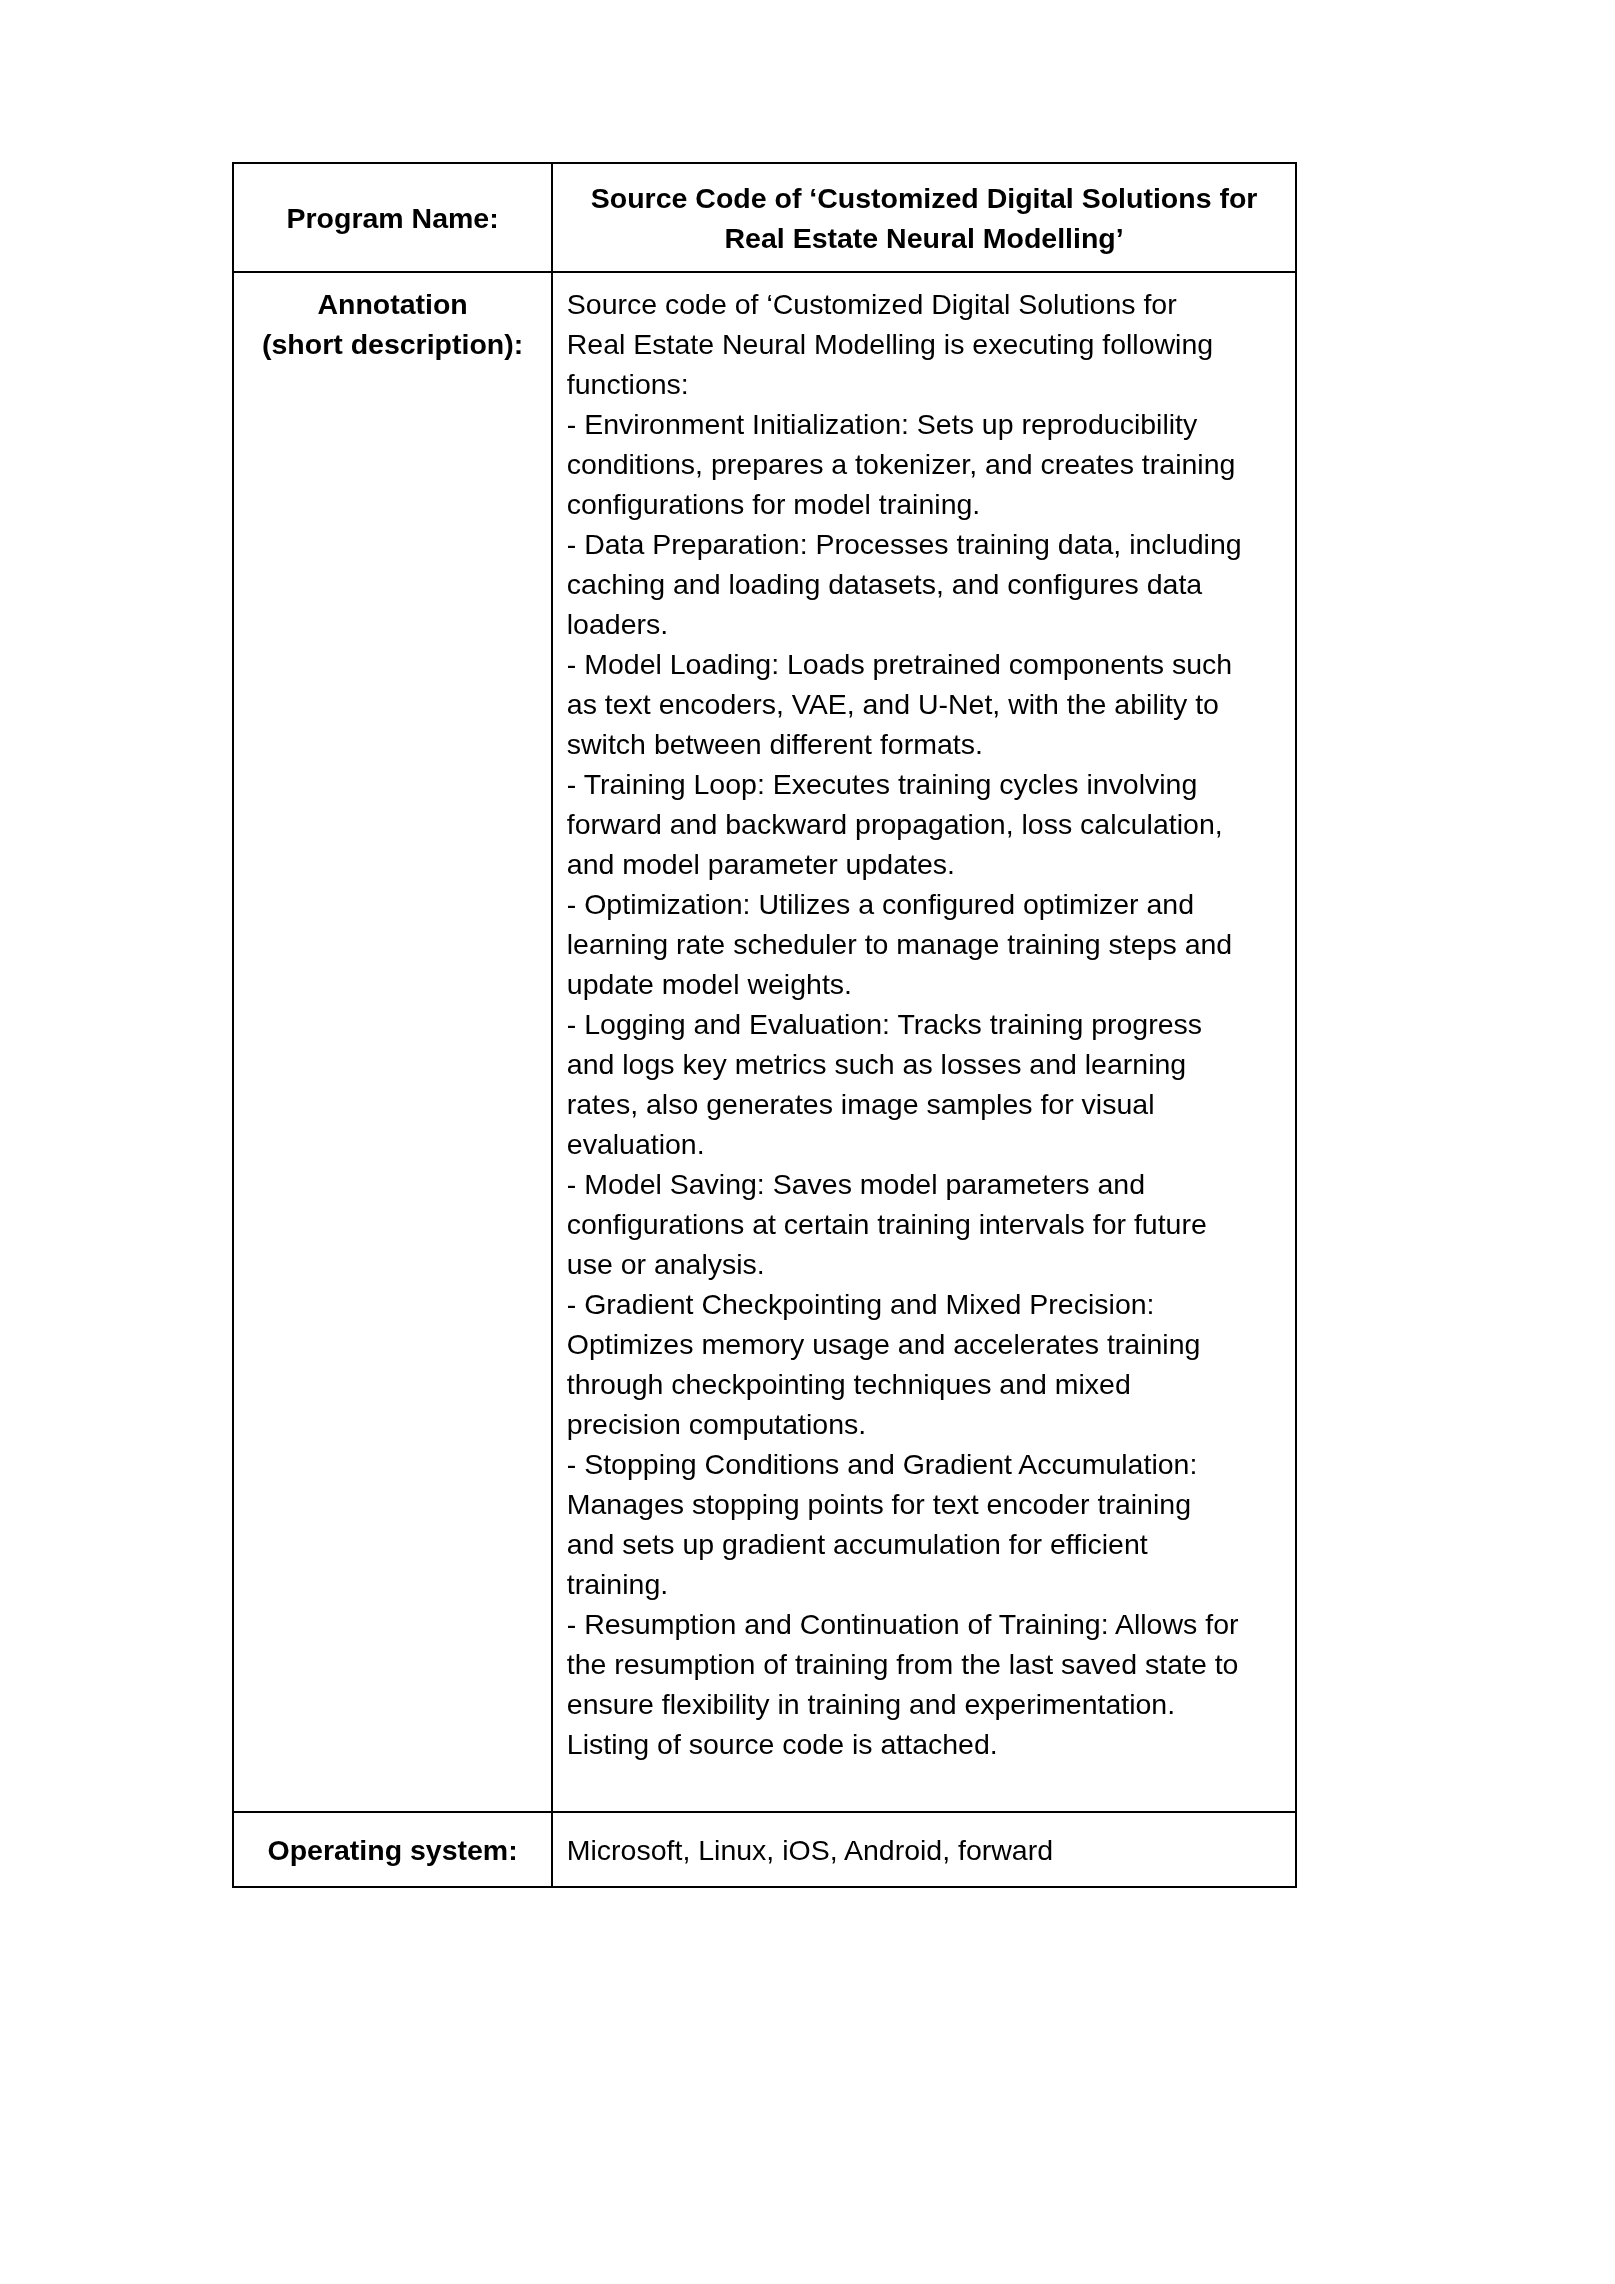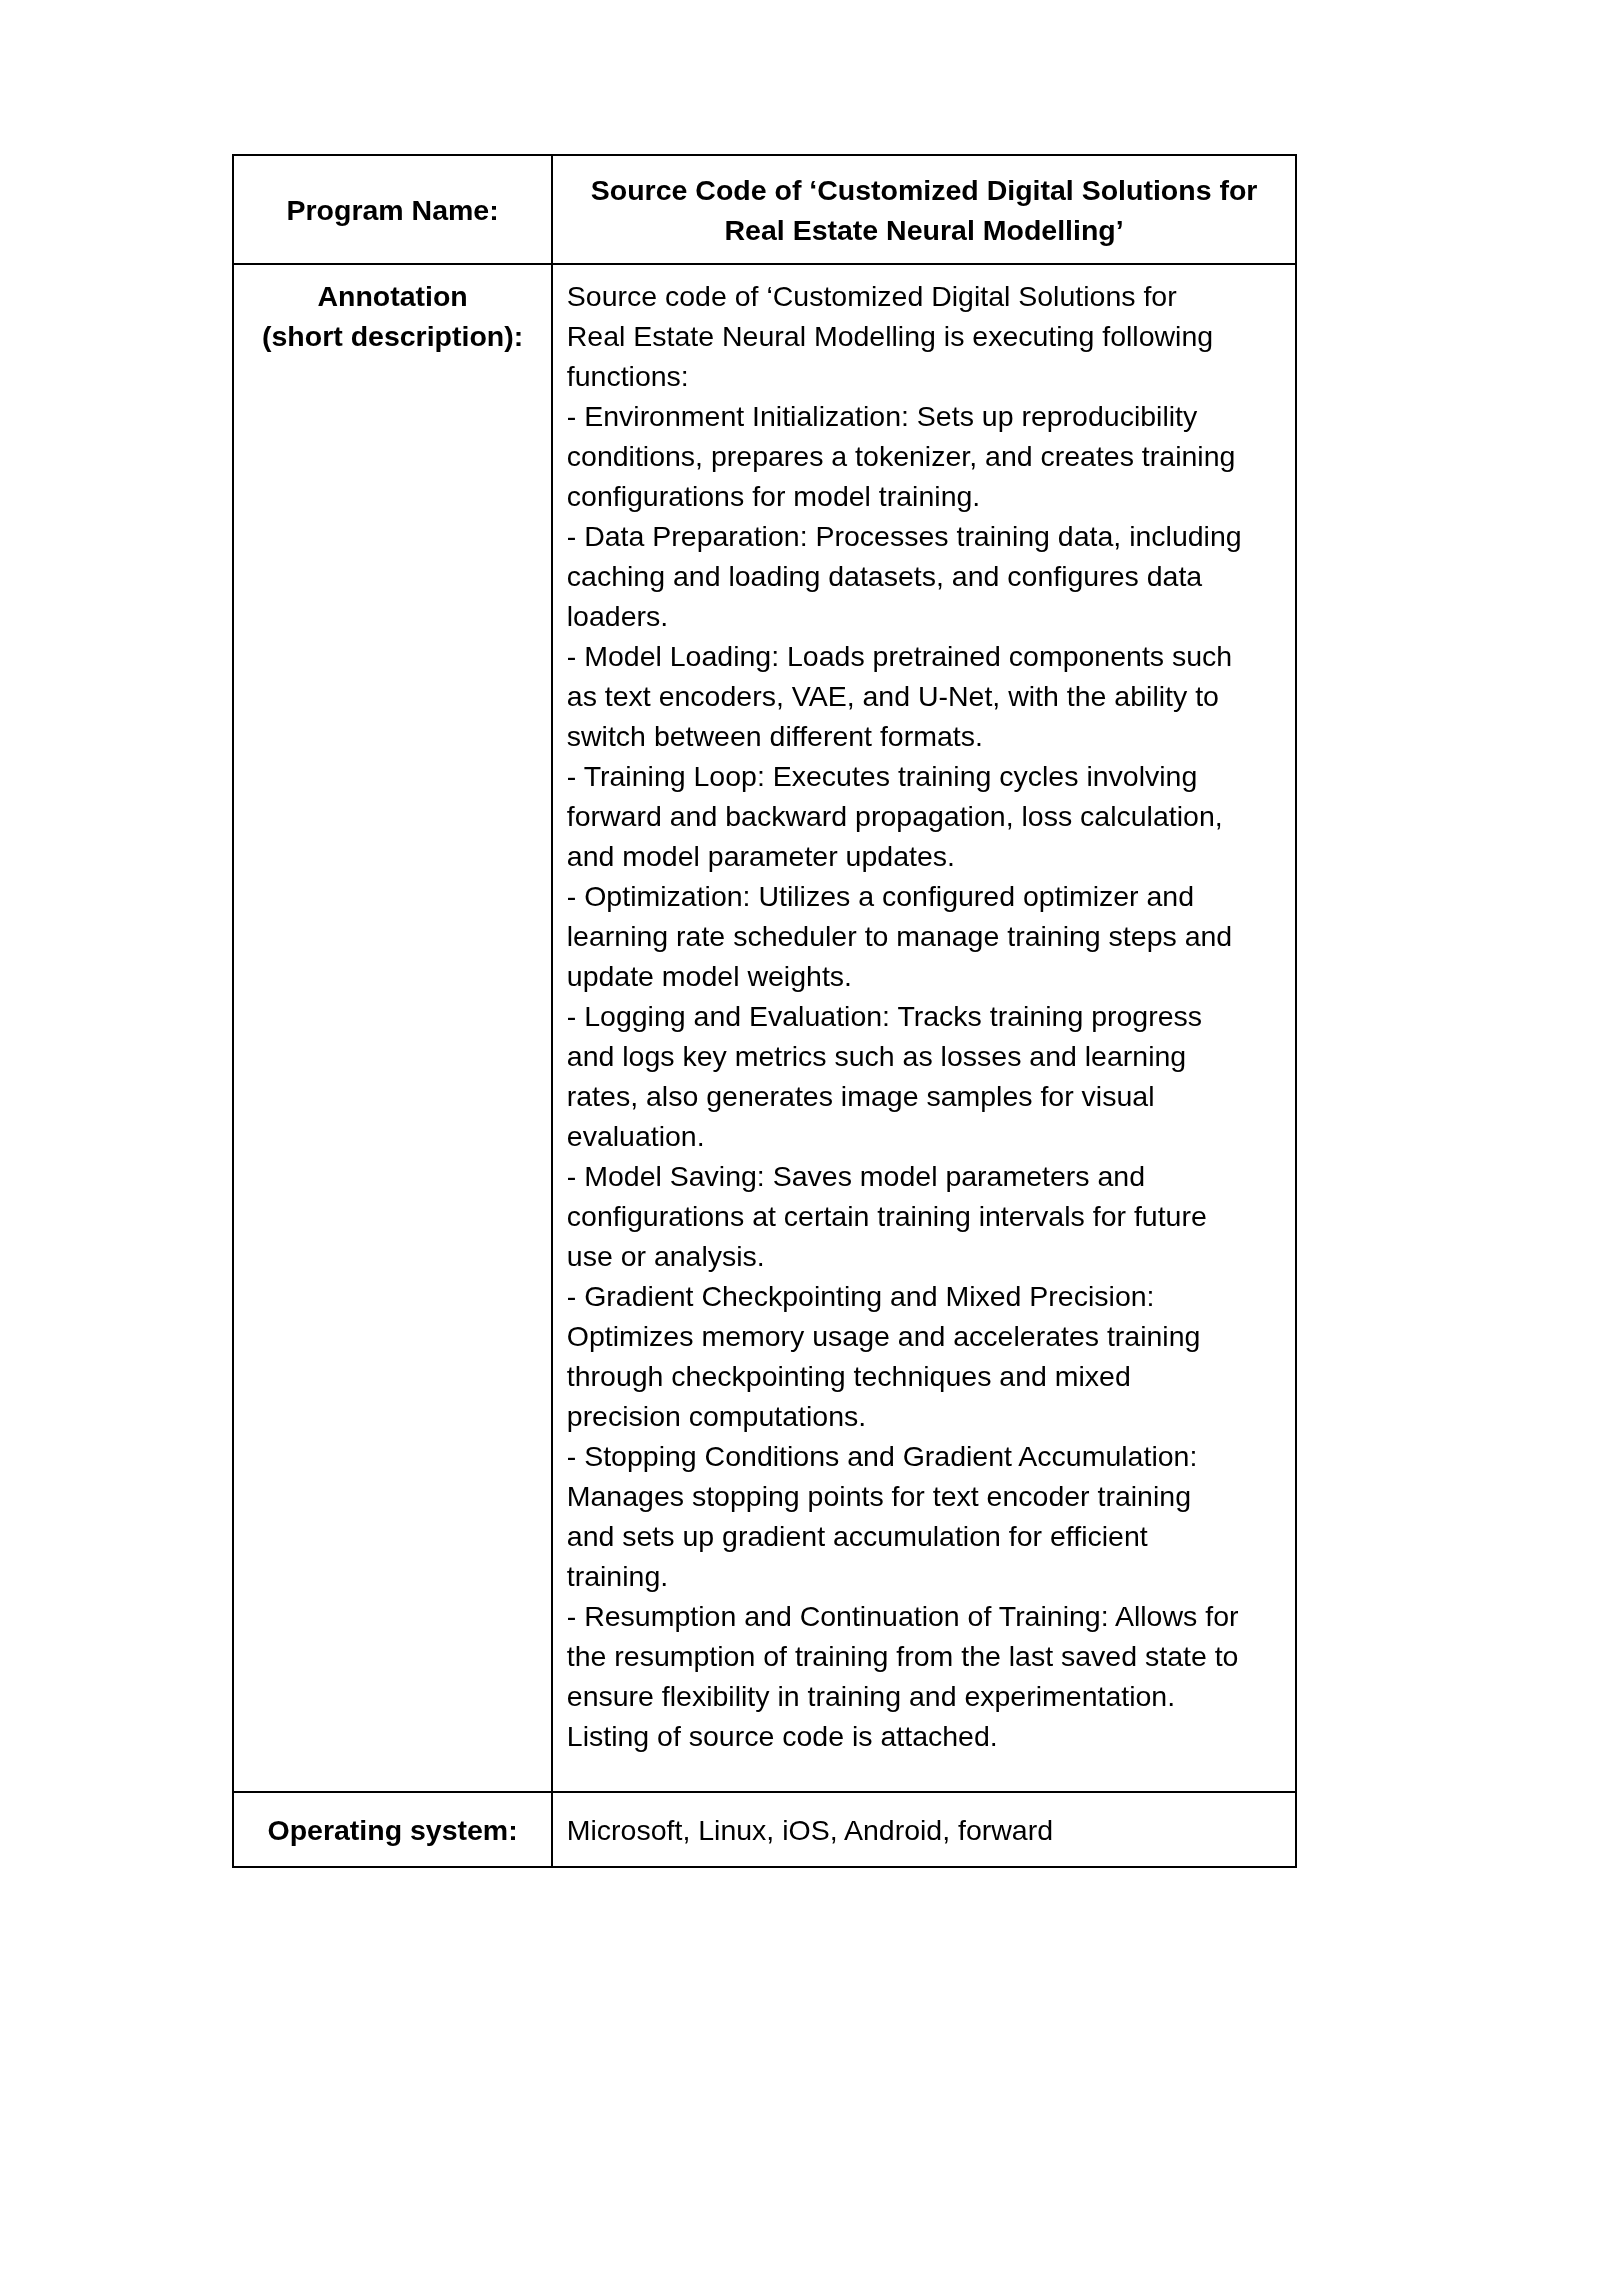--- a/index.html
+++ b/index.html
@@ -1,25 +1,25 @@
 <!DOCTYPE html>
 <html style="font-size:11px"><head>
 <meta charset="utf-8">
 <style>
   html, body { margin: 0; padding: 0; background: #ffffff; }
   body { width: 1616px; height: 2284px; position: relative; overflow: hidden;
          font-family: "Liberation Sans", sans-serif; color: #000; }
-  table.info { position: absolute; left: 232px; top: 154px; width: 1065px;
+  table.info { position: absolute; left: 232px; top: 162px; width: 1065px;
                border-collapse: collapse; table-layout: fixed; }
   table.info td { border: 2.7px solid #000; vertical-align: middle; padding: 0 13.6px; }
   td.label { width: 290px; text-align: center; font-weight: bold; font-size: 28.5px; line-height: 40px; }
   td.value { font-size: 28.5px; line-height: 40px; margin-left: 48px; }
   tr.r-name td { height: 107px; }
   tr.r-name td.value { text-align: center; font-weight: bold; }
-  tr.r-annot td { height: 1509px; vertical-align: top; padding-top: 11px; padding-bottom: 6px; }
+  tr.r-annot td { height: 1509px; vertical-align: top; padding-top: 11px; padding-bottom: 18px; }
   tr.r-annot td.value { padding-top: 11px; }
   tr.r-comp td { height: 72px; }
   tr.r-prog td { height: 110px; }
   tr.r-os td { height: 73px; border-radius: 6px; }
   .line { display: block; white-space: nowrap; }
   .b { font-weight: normal; }
 </style>
 </head>
 <body>
 

